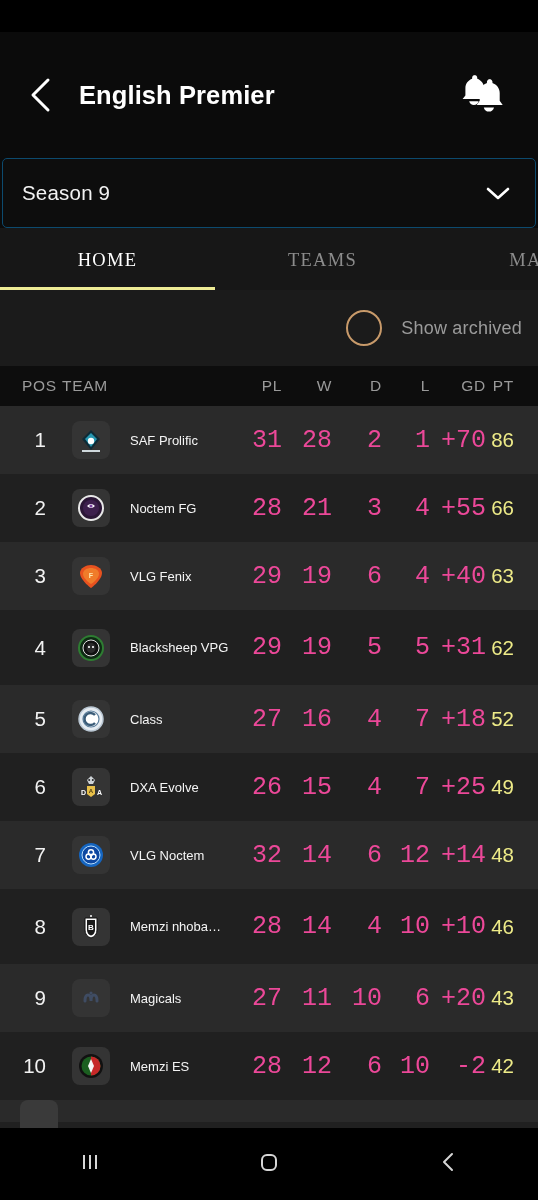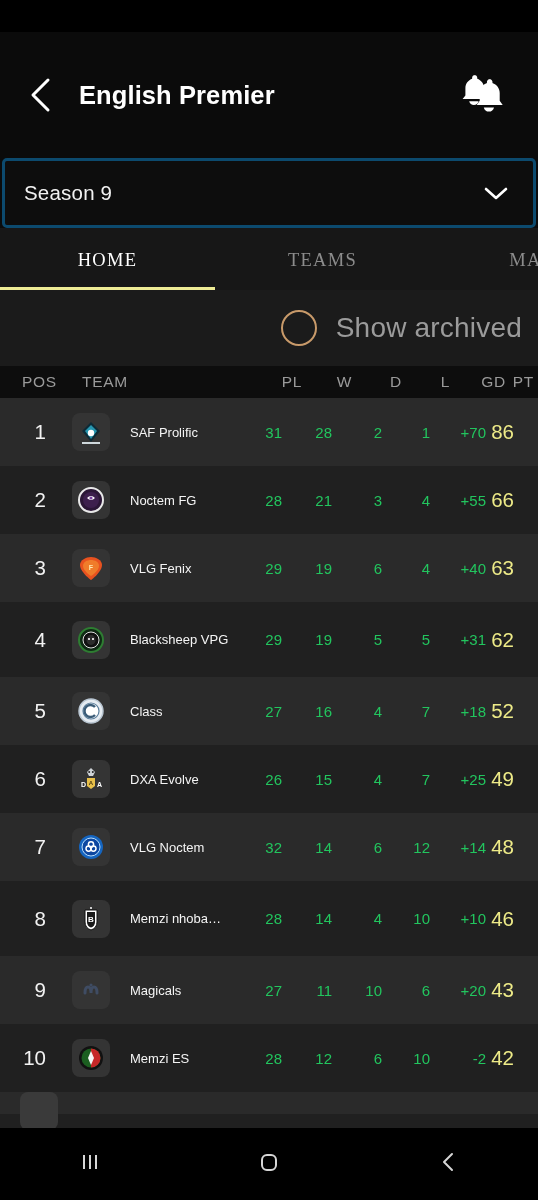--- a/index.html
+++ b/index.html
@@ -24,21 +24,21 @@
   .back-btn svg { display:block; }
   .appbar-title {
     color:#fff; font-size:25.5px; font-weight:bold; letter-spacing:.1px;
     margin-left:17px; white-space:nowrap;
   }
   .bell-btn { margin-left:auto; width:60px; height:50px; display:flex; align-items:center; justify-content:center; cursor:pointer; }
 
   
   .season-wrap { flex:0 0 auto; padding:0 2px; background:#0b0b0b; }
   .season-select {
-    height:70px; border:3px solid #0c4a6e; border-radius:5px;
+    height:70px; border:1px solid #0c4a6e; border-radius:5px;
     background:#0d0d0d; display:flex; align-items:center;
     padding:0 22px 0 19px; cursor:pointer;
   }
   .season-value { color:#f2f2f2; font-size:20.5px; letter-spacing:.2px; }
   .season-chevron { margin-left:auto; display:flex; align-items:center; }
 
   
   .tabs-bar {
     flex:0 0 auto; height:62px; background:#171717;
     display:flex; align-items:center; position:relative; overflow:hidden;
@@ -59,25 +59,25 @@
   .archived-row {
     flex:0 0 auto; height:76px; background:#1b1b1b;
     display:flex; align-items:center; justify-content:flex-end;
     padding-right:16px;
   }
   .radio-circle {
     width:36px; height:36px; border-radius:50%;
     border:2px solid #c89a6a; background:transparent; cursor:pointer;
     flex:0 0 auto;
   }
-  .archived-label { color:#9b9b9b; font-size:28px; margin-left:19px; letter-spacing:.2px; }
+  .archived-label { color:#9b9b9b; font-size:18px; margin-left:19px; letter-spacing:.2px; }
 
   
   .table-head {
-    flex:0 0 auto; height:32px; background:#0d0d0d;
+    flex:0 0 auto; height:40px; background:#0d0d0d;
     display:flex; align-items:center; color:#9a9a9a; font-size:15.5px; letter-spacing:.7px;
   }
   .table-body { flex:1 1 auto; overflow:hidden; background:#202020; }
 
   .row { display:flex; align-items:center; height:68px; }
   .row.odd  { background:#2a2a2a; }
   .row.even { background:#202020; }
   .row.tall { height:75px; }
 
   .c-pos  { width:62px;  text-align:right; padding-right:16px; flex:0 0 auto; }
@@ -85,25 +85,25 @@
   .c-team { width:114px; flex:0 0 auto; padding-left:10px; }
   .c-pl   { width:48px;  text-align:right; flex:0 0 auto; }
   .c-w    { width:50px;  text-align:right; flex:0 0 auto; }
   .c-d    { width:50px;  text-align:right; flex:0 0 auto; }
   .c-l    { width:48px;  text-align:right; flex:0 0 auto; }
   .c-gd   { width:56px;  text-align:right; flex:0 0 auto; }
   .c-pt   { width:52px;  text-align:right; padding-right:24px; flex:0 0 auto; }
 
   .table-head .c-pos  { text-align:left; padding-right:0; padding-left:22px; }
   .table-head .c-logo { width:0; }
-  .table-head .c-team { width:172px; padding-left:0;margin-left:20px; }
+  .table-head .c-team { width:172px; padding-left:0; }
 
   .row .c-pos  { color:#f2f2f2; font-size:20.5px; }
   .row .c-team { color:#f4f4f4; font-size:13px; line-height:21px; }
-  .row .c-pl, .row .c-w, .row .c-d, .row .c-l, .row .c-gd { color:#22c55e; font-size:15px; }
+  .row .c-pl, .row .c-w, .row .c-d, .row .c-l, .row .c-gd { color:#ec4899; font-size:25px;font-family:Liberation Mono, monospace; }
   .row .c-pt   { color:#eeeb88; font-size:20.5px; font-weight:normal; }
 
   .logo-box {
     width:38px; height:38px; border-radius:8px; background:#343434;
     display:flex; align-items:center; justify-content:center; overflow:hidden;
   }
   .logo-box svg { display:block; }
 
   .row-partial { height:22px; background:#2a2a2a; display:flex; align-items:flex-start; }
   .partial-logo { width:38px; height:38px; border-radius:8px; background:#3a3a3a; margin-left:20px; }

